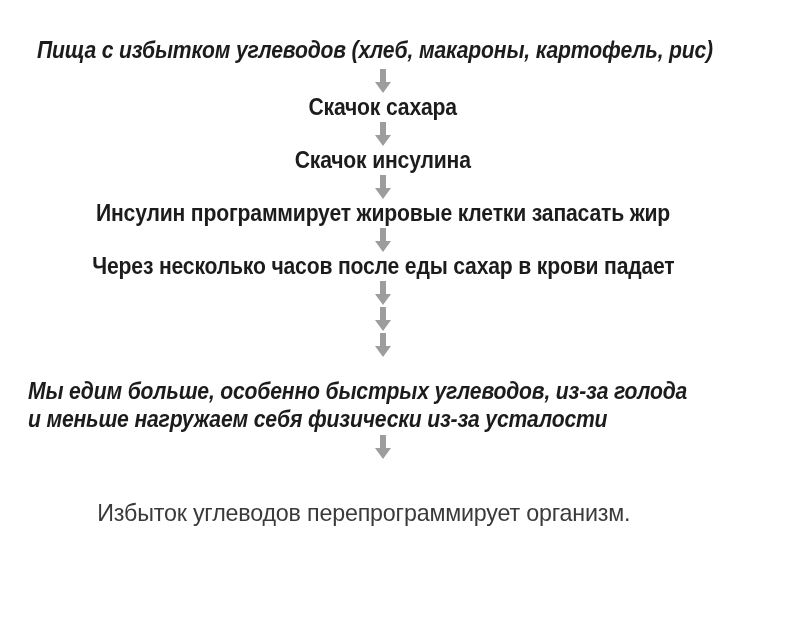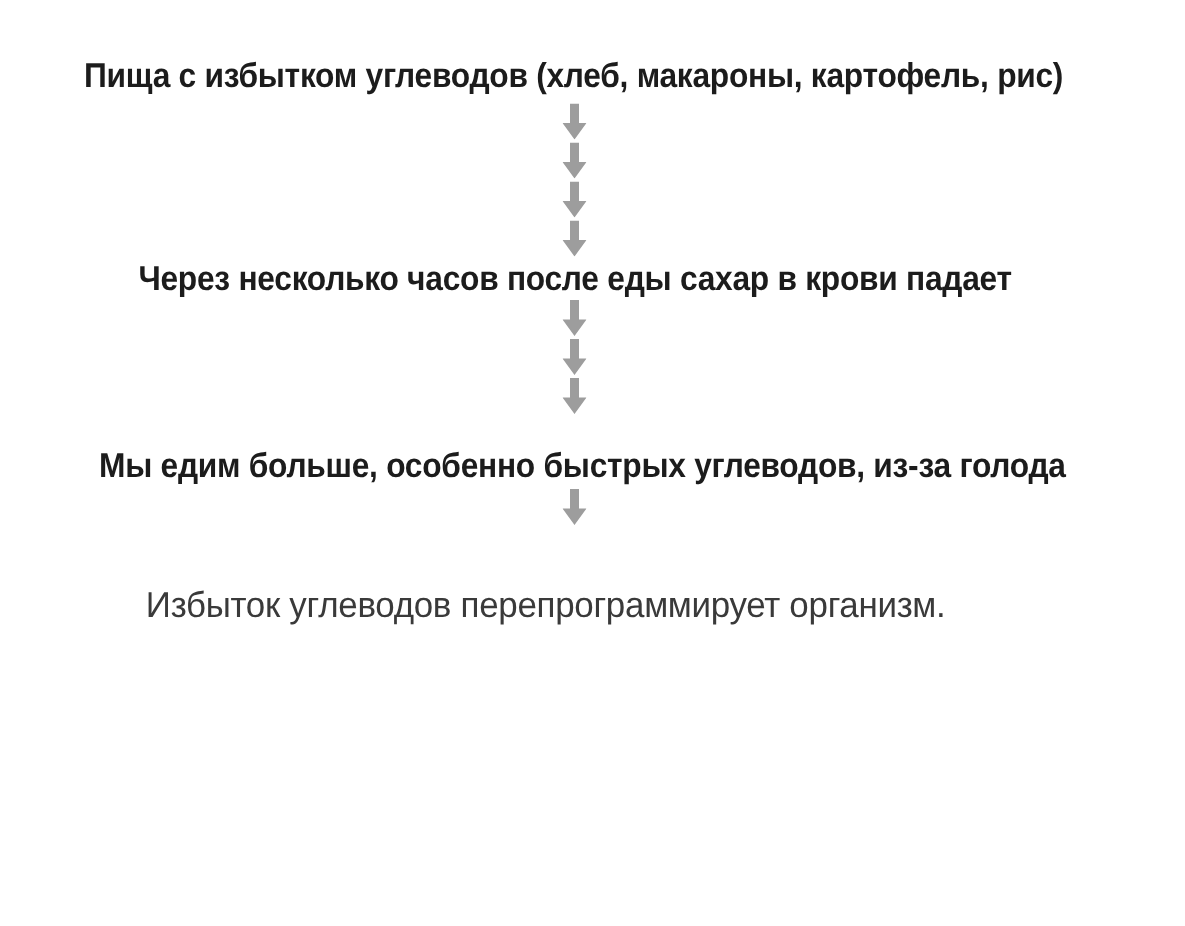--- a/index.html
+++ b/index.html
@@ -25,21 +25,21 @@
   .step { line-height: 25px; }
   .step.multi { line-height: 28px; }
   .line { display: block; }
   .txt {
     display: inline-block;
     white-space: nowrap;
     letter-spacing: -0.2px;
     transform: scaleX(0.92);
     transform-origin: center center;
   }
-  .align-left { text-align: right; }
+  .align-left { text-align: left; font-style: italic; }
   .align-left .txt { transform-origin: left center; }
   .pl-37 { padding-left: 37px; }
   .pl-28 { padding-left: 28px; margin-top: 20px; }
   .arrow {
     width: 16px;
     height: 24px;
     margin: 2px auto;
   }
   .arrow.first { margin-top: 5px; }
   .arrow svg { display: block; width: 16px; height: 24px; }
@@ -62,34 +62,43 @@
     <div class="step multi align-left pl-37">
       <span class="line"><span class="txt">Пища с избытком углеводов (хлеб, макароны, картофель, рис)</span></span>
     </div>
 
     <div class="arrow first">
       <svg viewBox="0 0 16 24">
           <path d="M5,0 h6 v13 h5 L8,24 L0,13 h5 z" fill="#9d9d9d"></path>
         </svg>
     </div>
 
+    <div class="step">
+      <span class="txt">Скачок сахара</span>
+    </div>
 
     <div class="arrow">
       <svg viewBox="0 0 16 24">
           <path d="M5,0 h6 v13 h5 L8,24 L0,13 h5 z" fill="#9d9d9d"></path>
         </svg>
     </div>
 
+    <div class="step">
+      <span class="txt">Скачок инсулина</span>
+    </div>
 
     <div class="arrow">
       <svg viewBox="0 0 16 24">
           <path d="M5,0 h6 v13 h5 L8,24 L0,13 h5 z" fill="#9d9d9d"></path>
         </svg>
     </div>
 
+    <div class="step">
+      <span class="txt">Инсулин программирует жировые клетки запасать жир</span>
+    </div>
 
     <div class="arrow">
       <svg viewBox="0 0 16 24">
           <path d="M5,0 h6 v13 h5 L8,24 L0,13 h5 z" fill="#9d9d9d"></path>
         </svg>
     </div>
 
     <div class="step">
       <span class="txt">Через несколько часов после еды сахар в крови падает</span>
     </div>
@@ -109,20 +118,21 @@
 
 
     <div class="arrow">
       <svg viewBox="0 0 16 24">
           <path d="M5,0 h6 v13 h5 L8,24 L0,13 h5 z" fill="#9d9d9d"></path>
         </svg>
     </div>
 
     <div class="step multi align-left pl-28">
       <span class="line"><span class="txt">Мы едим больше, особенно быстрых углеводов, из-за голода</span></span>
+      <span class="line"><span class="txt">и меньше нагружаем себя физически из-за усталости</span></span>
     </div>
 
     <div class="arrow">
       <svg viewBox="0 0 16 24">
           <path d="M5,0 h6 v13 h5 L8,24 L0,13 h5 z" fill="#9d9d9d"></path>
         </svg>
     </div>
 
 
   </div>

